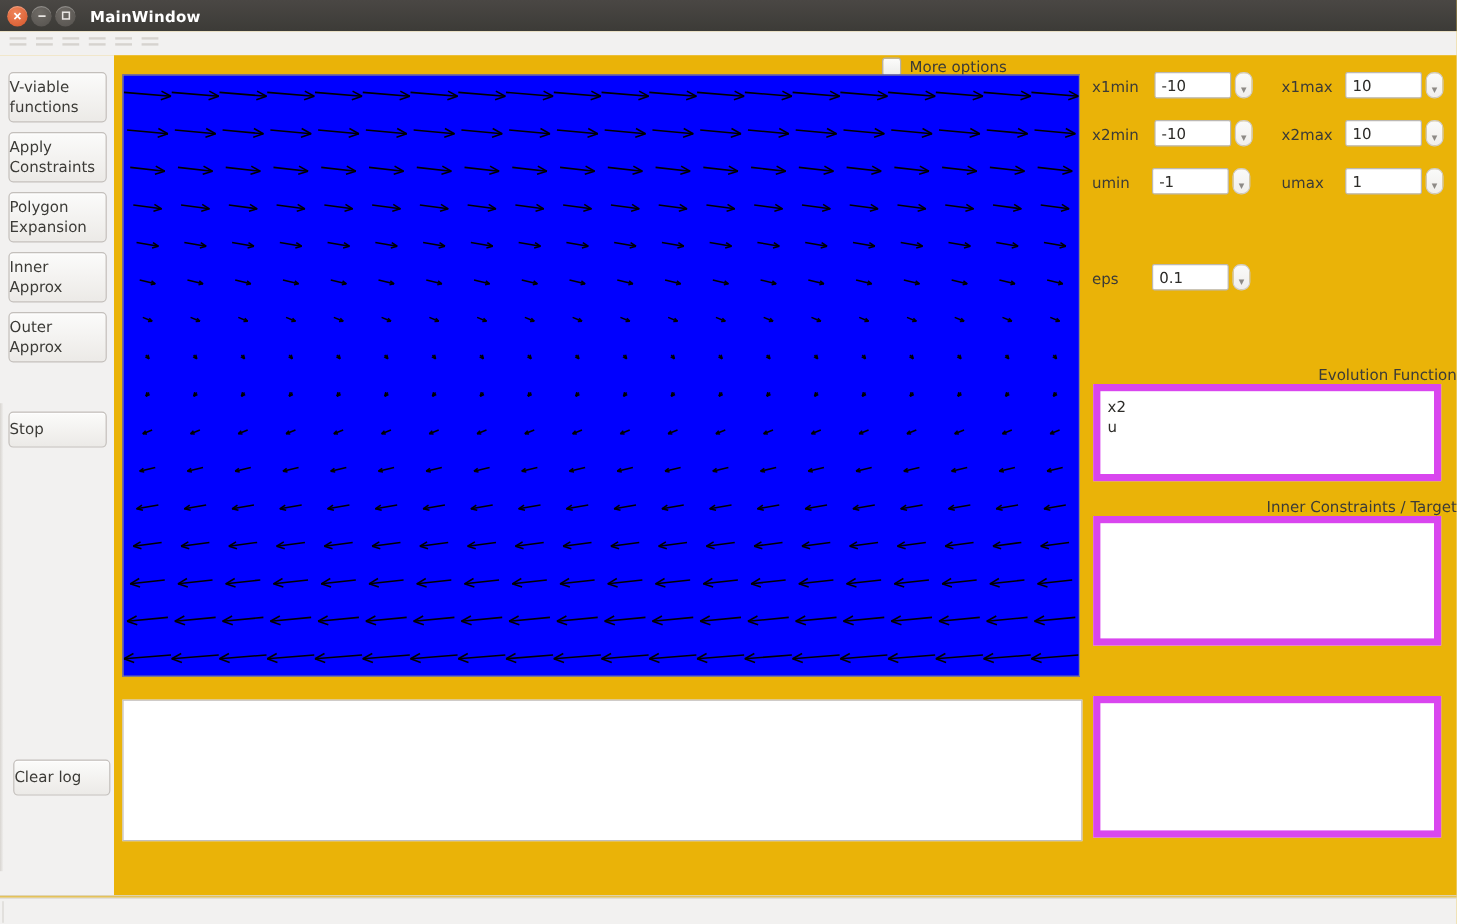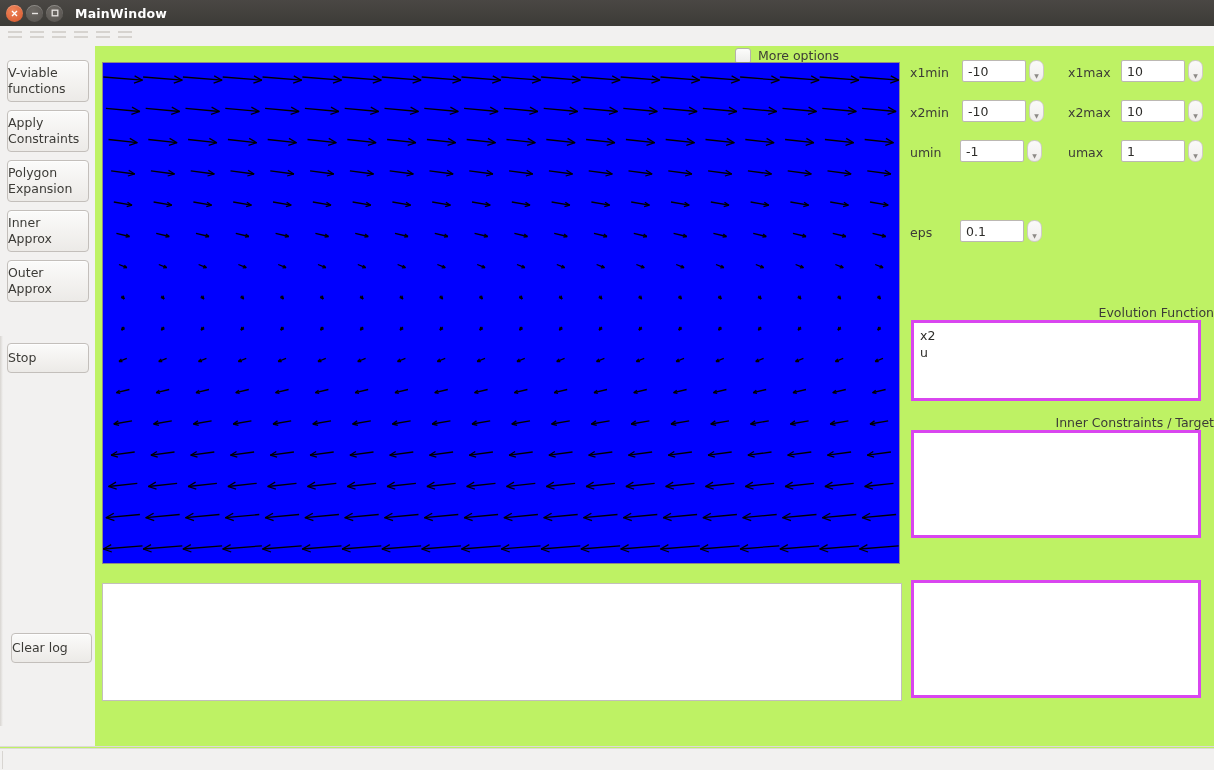--- a/index.html
+++ b/index.html
@@ -5,21 +5,21 @@
   html, body {
     margin: 0; padding: 0;
     width: 1214px; height: 770px;
     overflow: hidden;
     background: #f2f1f0;
     font-family: "DejaVu Sans", "Liberation Sans", sans-serif;
   }
   #app {
     position: relative;
     width: 1214px; height: 770px;
-    background: #bef264;
+    background: #eab308;
   }
 
   
   .titlebar {
     position: absolute; left: 0; top: 0;
     width: 1214px; height: 26px;
     background: linear-gradient(to bottom, #4a4744, #3c3b37);
     display: flex; align-items: center;
   }
   .wbtns { display: flex; align-items: center; gap: 3px; margin-left: 6px; }
@@ -175,21 +175,21 @@
     cursor: pointer;
   }
   .spin .btns .arr { font-size: 6px; color: #8d8a86; line-height: 6px; }
 
   .grp-title {
     position: absolute; width: 100%; text-align: right;
     font-size: 12.5px; color: #3c3b37;
   }
   .tbox {
     position: absolute; background: #ffffff;
-    border: 3px solid #d946ef; box-sizing: border-box;
+    border: 6px solid #d946ef; box-sizing: border-box;
     font-family: "DejaVu Sans", "Liberation Sans", sans-serif;
     font-size: 12.5px; color: #2d2c29;
     padding: 4px 6px; line-height: 17px;
     white-space: pre; overflow: hidden;
   }
 
   
   .statusbar {
     position: absolute; left: 0; top: 748px; width: 1214px; height: 22px;
     background: #f2f1f0;

